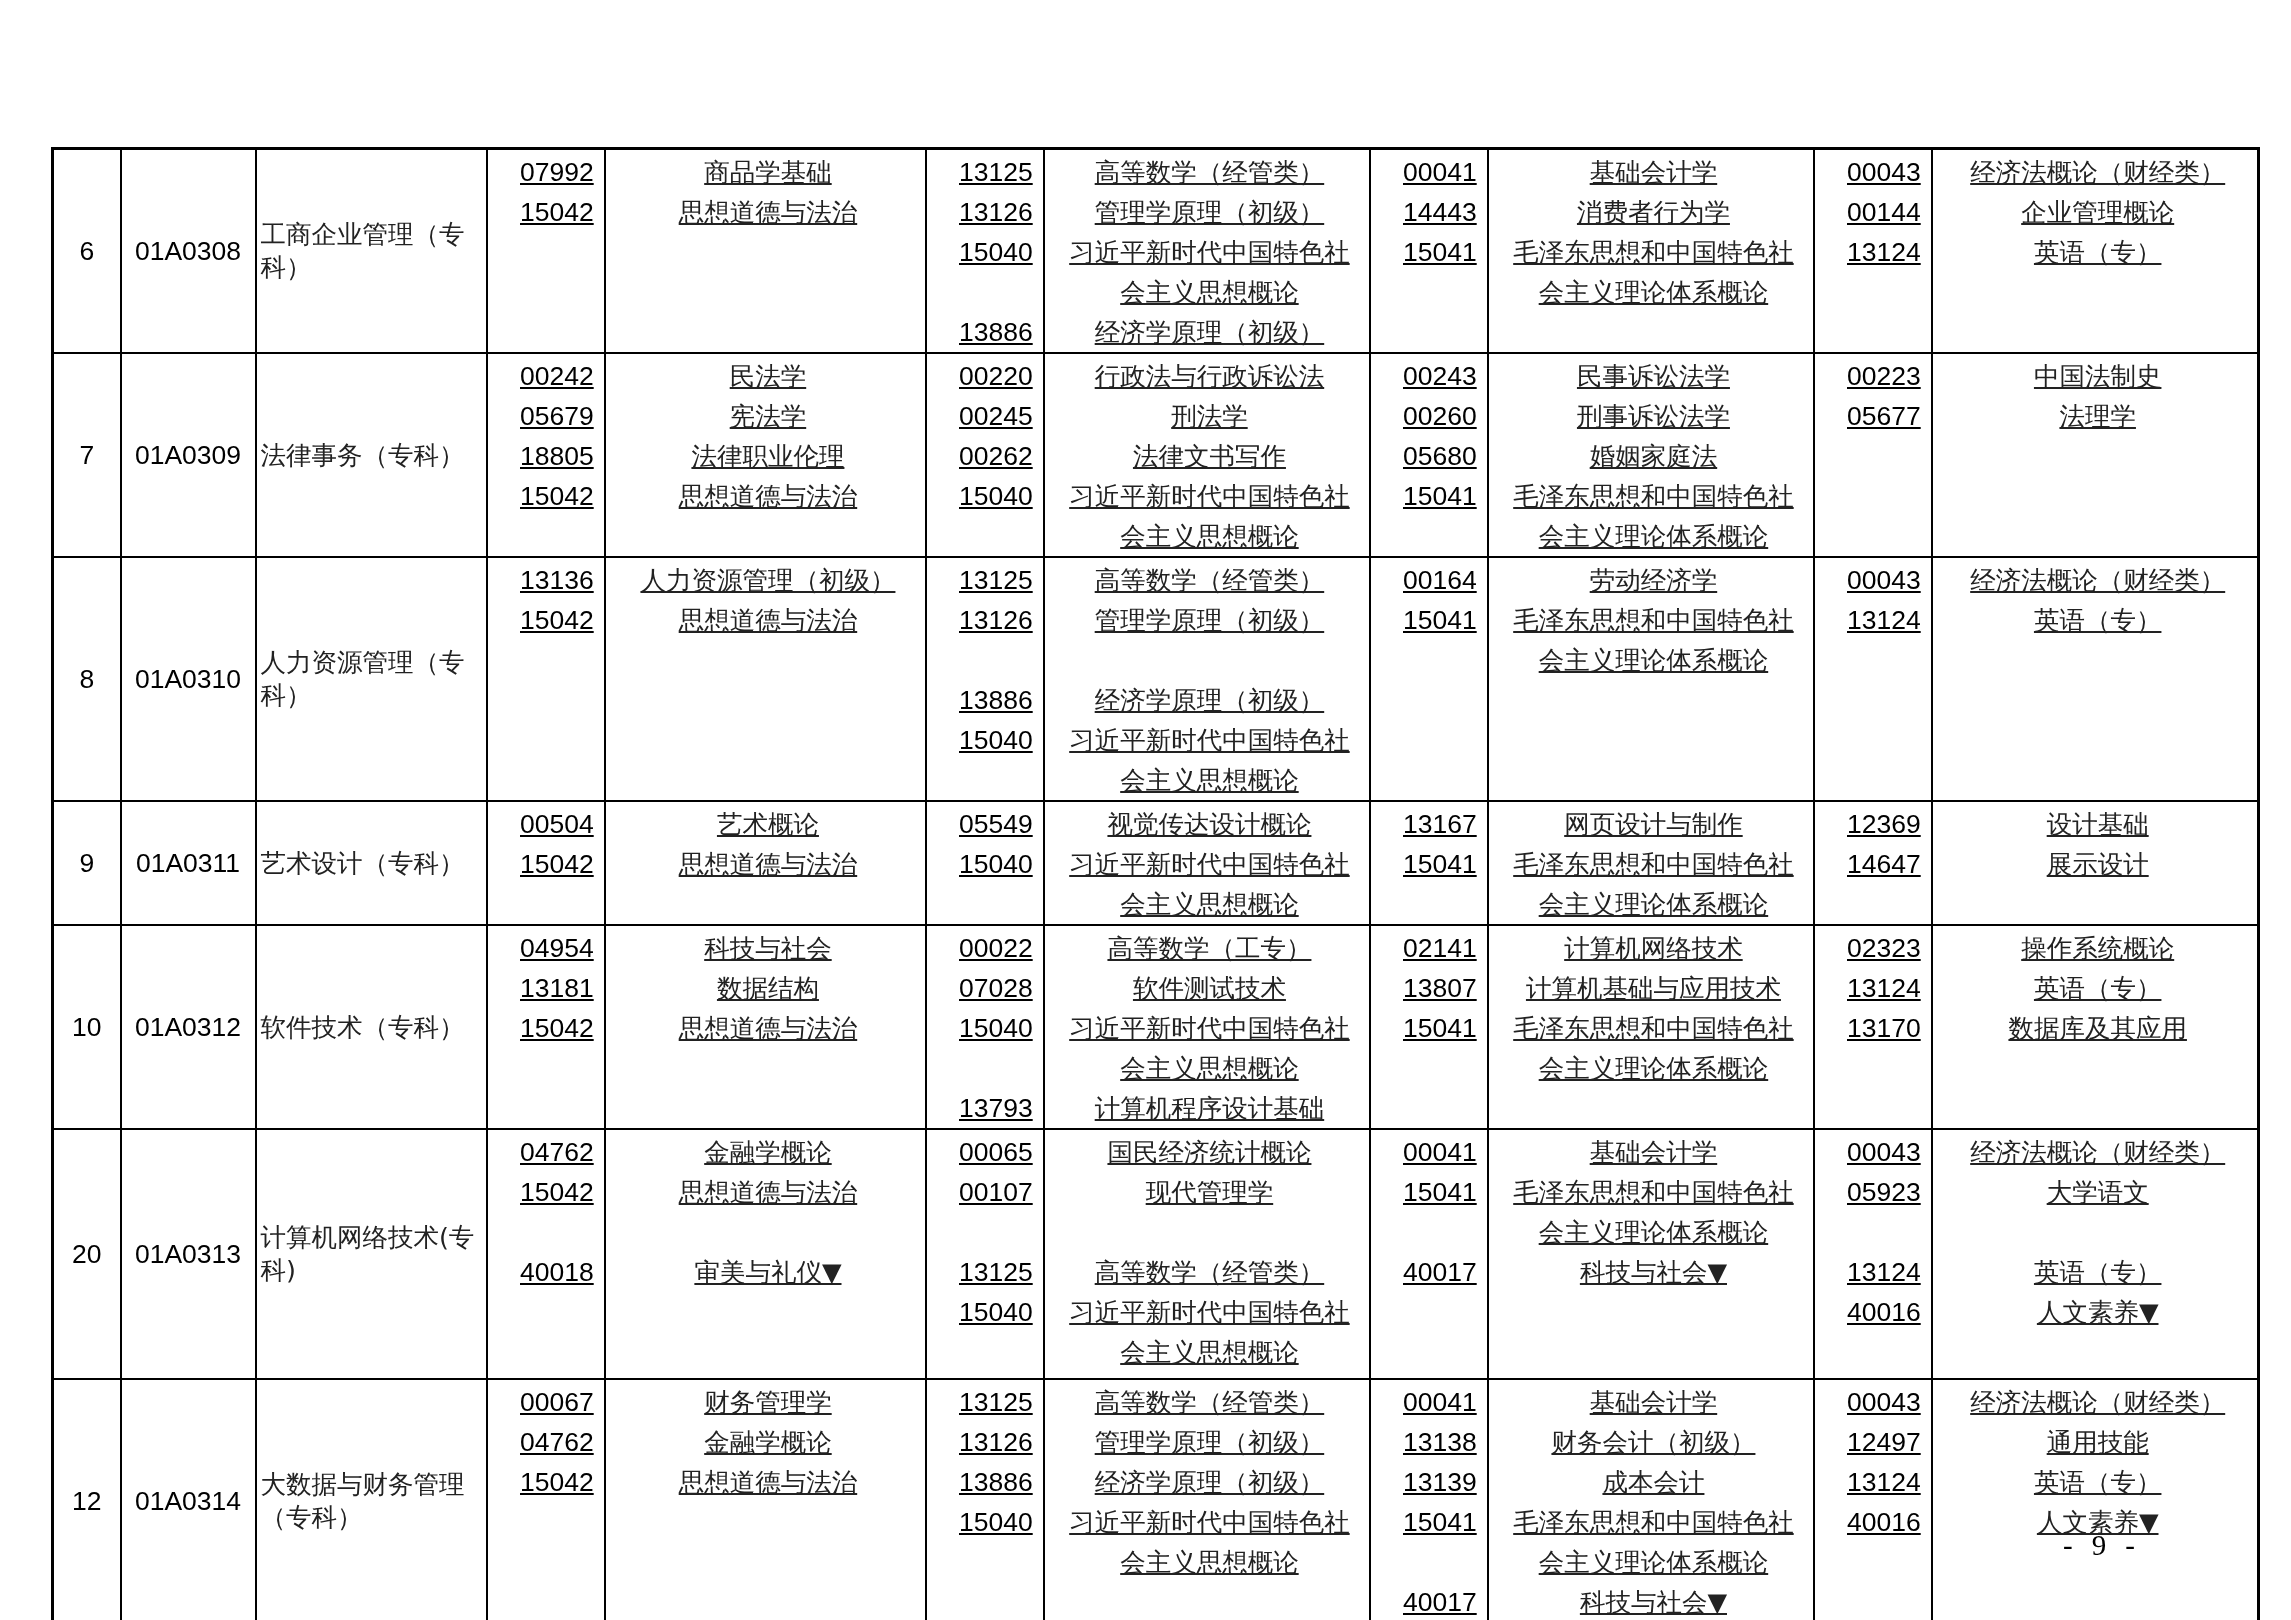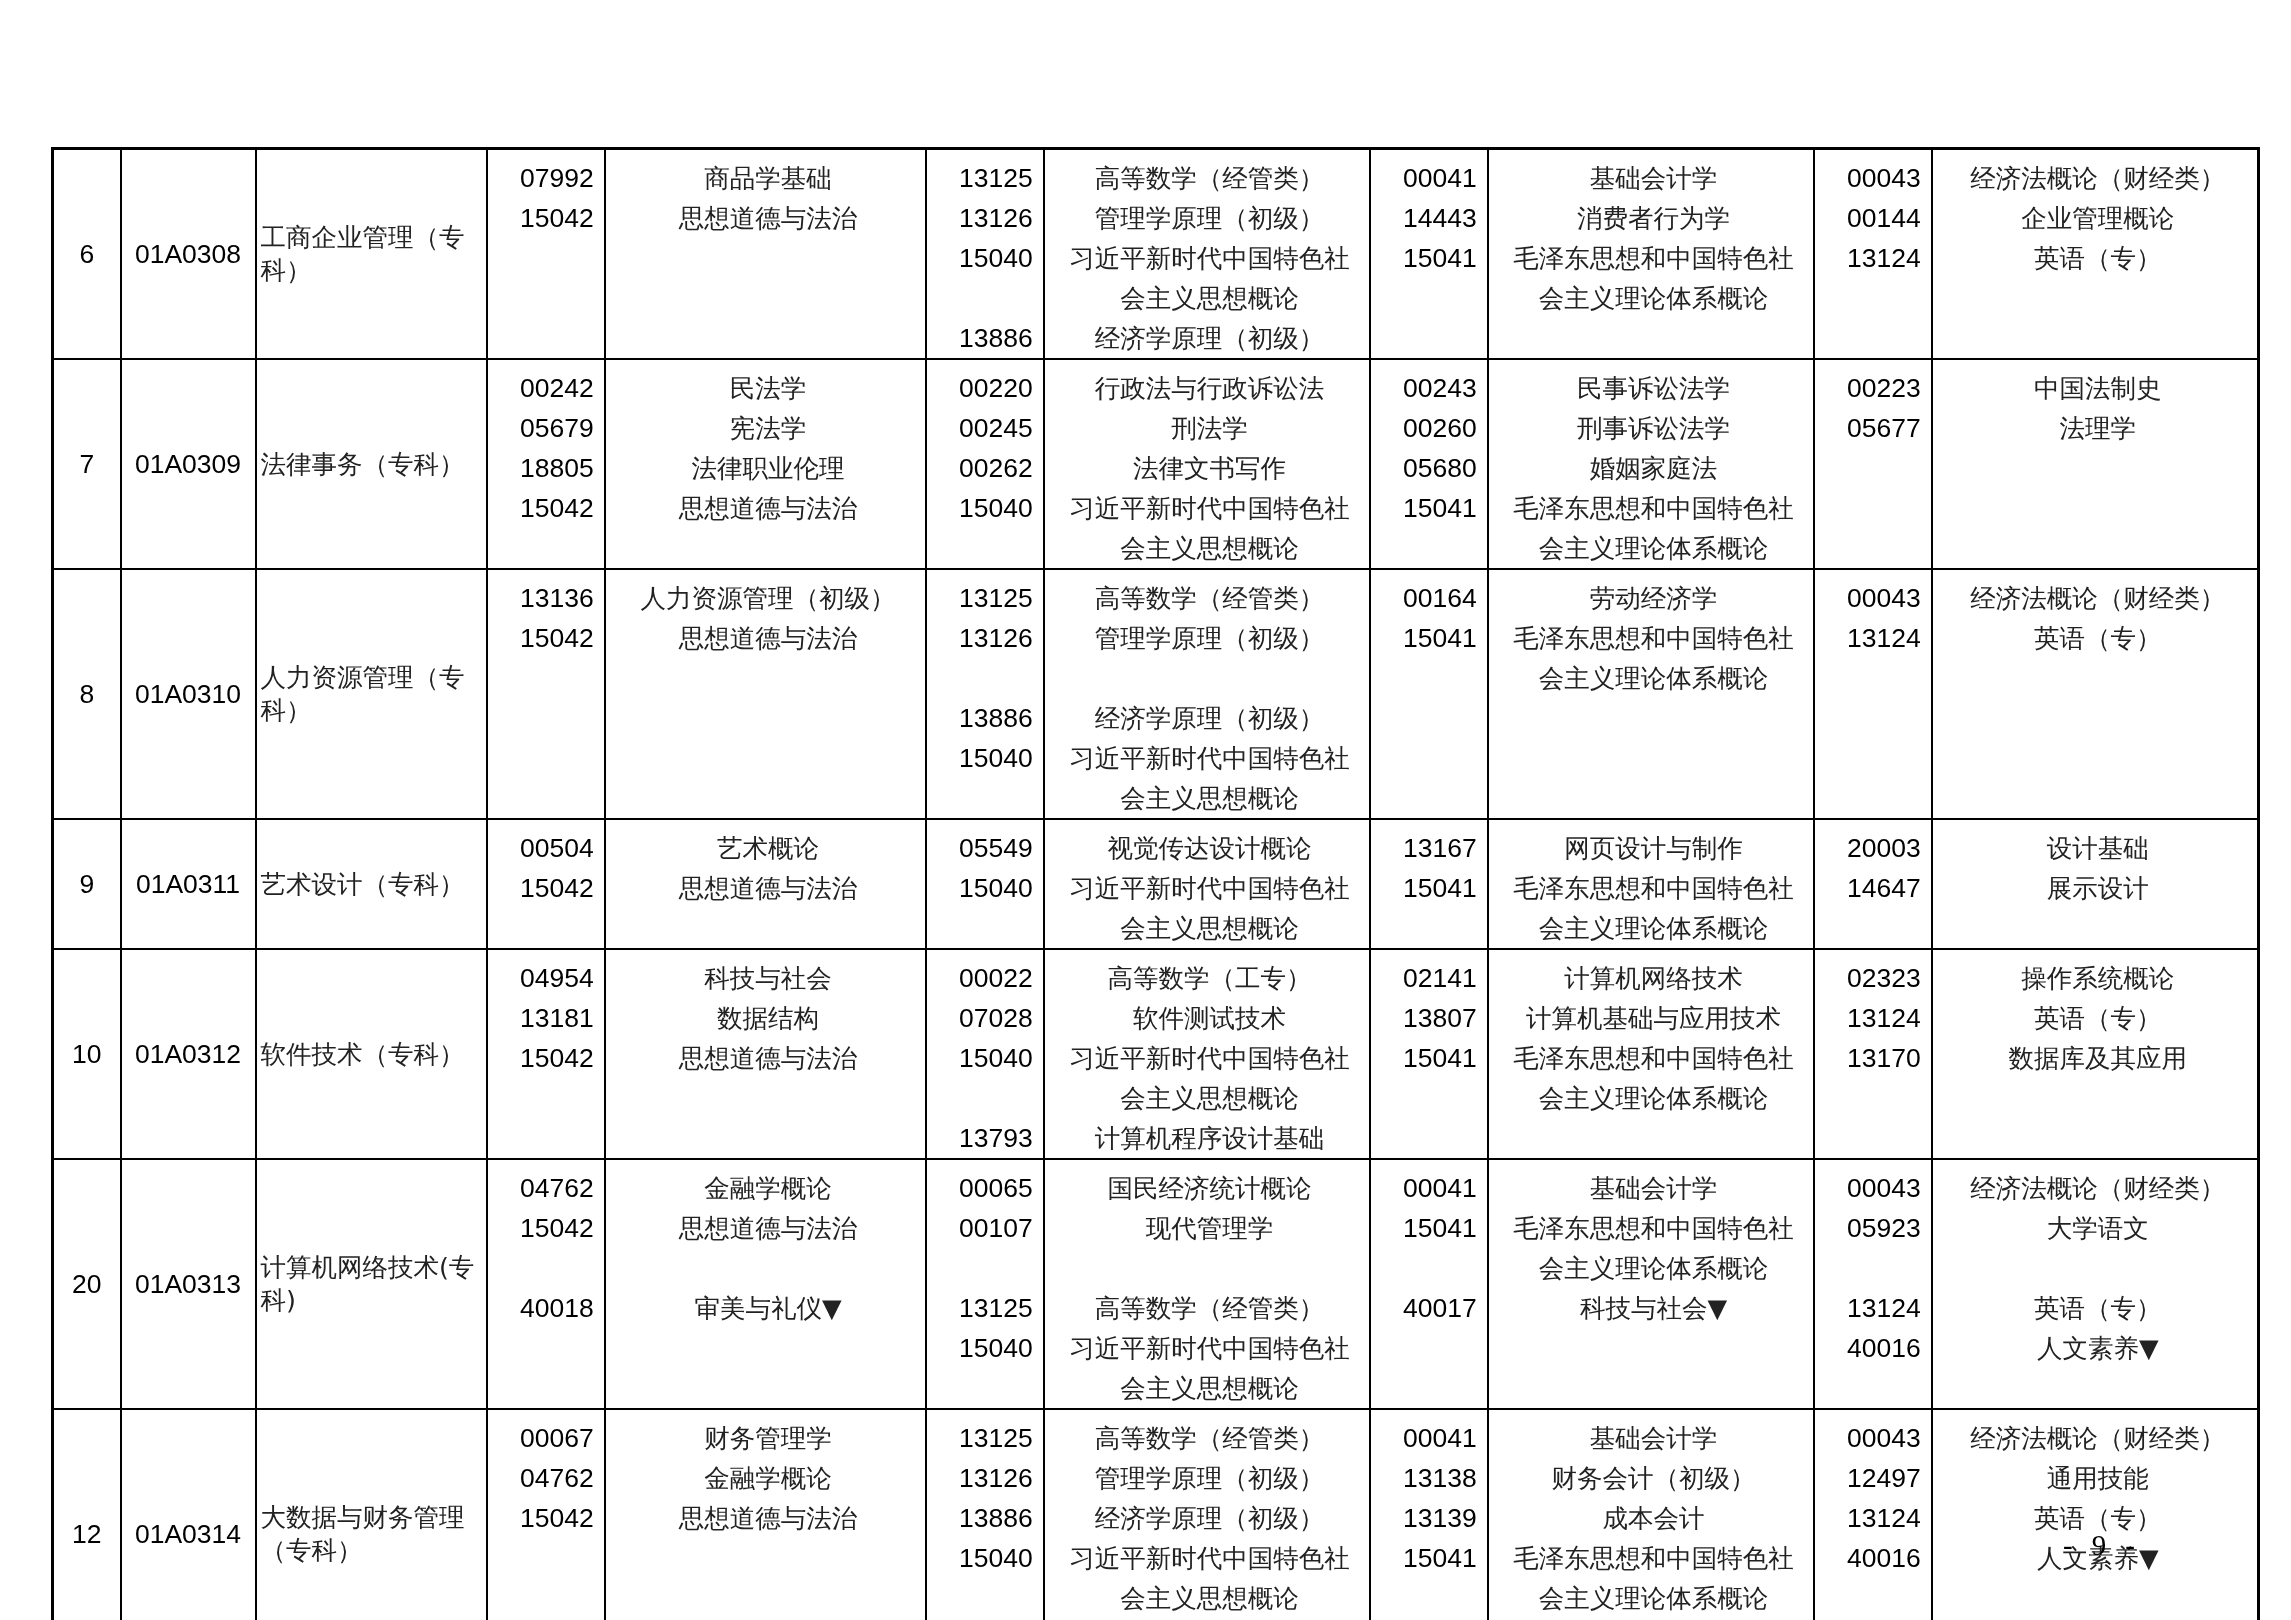--- a/index.html
+++ b/index.html
@@ -13,21 +13,21 @@
   #doc-table td {
     border: 2.5px solid #000; padding: 0; vertical-align: top;
     font-size: 26.5px; line-height: 40px;
   }
   #doc-table td.idx, #doc-table td.mcode { vertical-align: middle; text-align: center; }
   #doc-table td.mname { vertical-align: middle; text-align: left; padding-left: 3.9px; padding-right: 9px;
                         font-family: "DejaVu Sans", sans-serif; font-size: 25.5px; line-height: 33px; color:#222; }
   td.codecol { text-align: right; padding-right: 9.8px !important; }
   td.namecol { text-align: center; padding-left: 5.9px !important;
                font-family: "DejaVu Sans", sans-serif; color:#222; }
-  .cellwrap { padding-top: 8px; }
+  .cellwrap { padding-top: 2px; text-decoration: underline; }
   .ln { height: 40px; white-space: nowrap; overflow: visible; }
   .ln.name-ln { font-size: 25.5px; }
   #page-number {
     position: absolute; left: 2063px; top: 1529px; font-size: 29px;
     font-family: "Liberation Serif", serif; letter-spacing: 5.9px;
   }
 </style>
 </head>
 <body>
 
@@ -282,21 +282,21 @@
         </td>
         <td class="namecol">
           <div class="cellwrap">
             <div class="ln name-ln">网页设计与制作</div>
             <div class="ln name-ln">毛泽东思想和中国特色社</div>
             <div class="ln name-ln">会主义理论体系概论</div>
           </div>
         </td>
         <td class="codecol">
           <div class="cellwrap">
-            <div class="ln">20003</div>
+            <div class="ln">12369</div>
             <div class="ln">14647</div>
           </div>
         </td>
         <td class="namecol">
           <div class="cellwrap">
             <div class="ln name-ln">设计基础</div>
             <div class="ln name-ln">展示设计</div>
           </div>
         </td>
       </tr>

